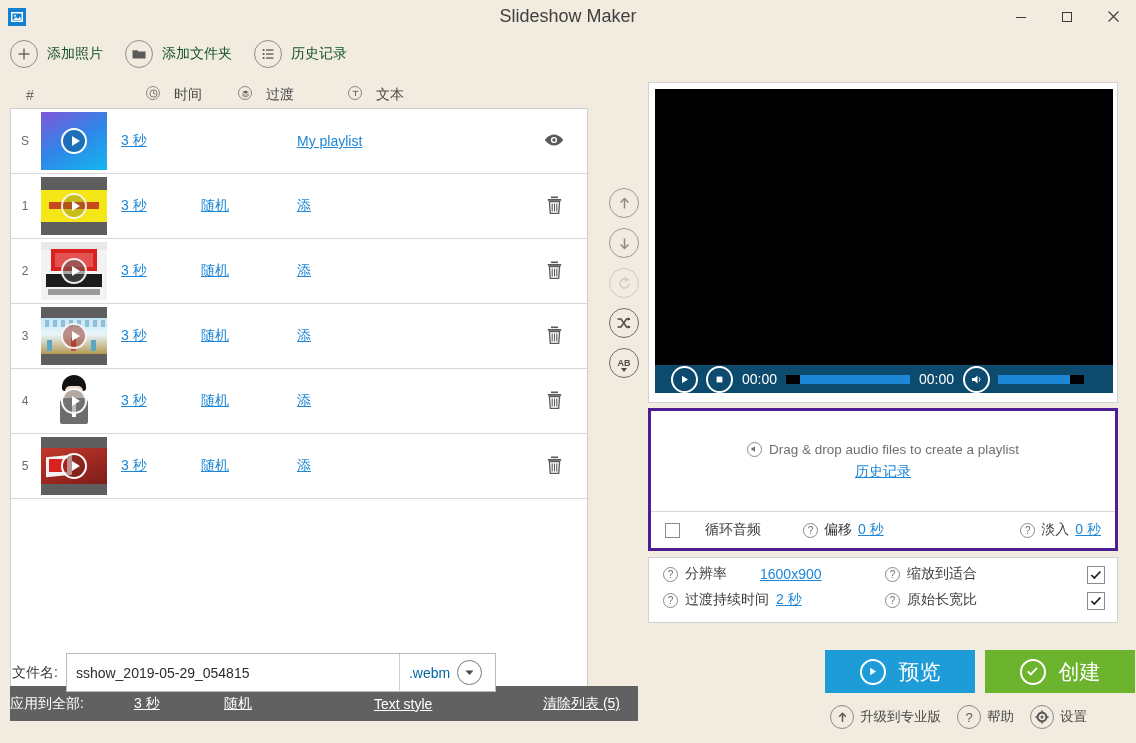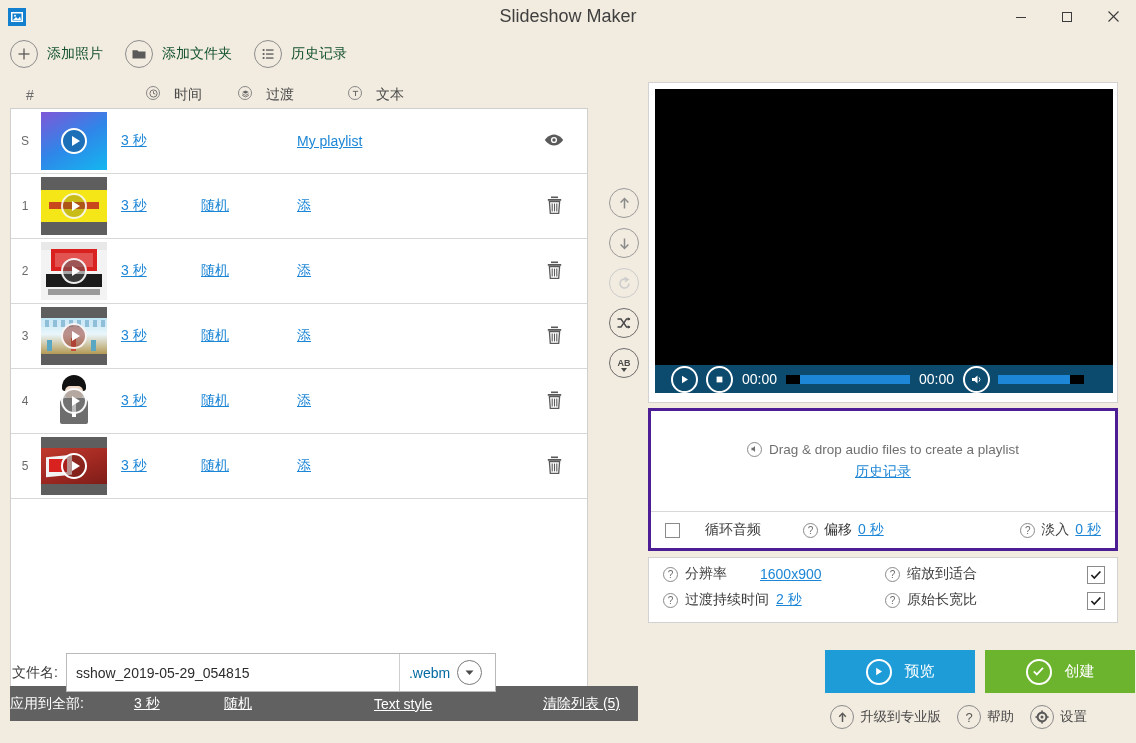--- a/index.html
+++ b/index.html
@@ -212,21 +212,21 @@
     align-items:center; padding-top:1px;
   }
   .chk2 {
     width:18px; height:18px; border:1px solid #8a8a8a; background:#fff;
     display:flex; align-items:center; justify-content:center;
   }
   
   #btn-row { position:absolute; left:825px; top:650px; display:flex; gap:10px; }
   .big-btn {
     width:150px; height:43px; display:flex; align-items:center; justify-content:center;
-    gap:13px; color:#fff; font-size:15px; cursor:pointer;
+    gap:13px; color:#fff; font-size:21px; cursor:pointer;
   }
   #preview-btn { background:#1d9cd8; }
   #create-btn  { background:#6cb32e; }
   .bb-circ {
     width:26px; height:26px; border-radius:50%; border:2px solid #fff;
     display:flex; align-items:center; justify-content:center; flex:none;
   }
   #link-row {
     position:absolute; left:830px; top:705px; display:flex; align-items:center; gap:7px;
   }

